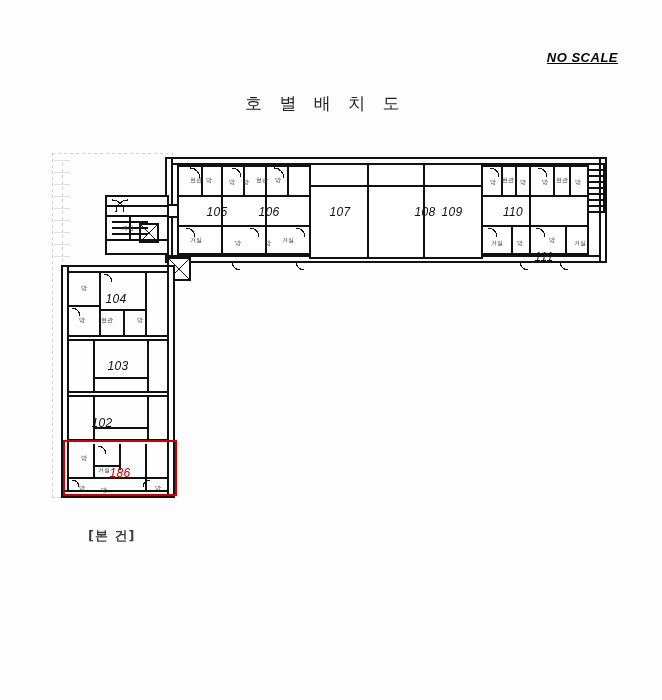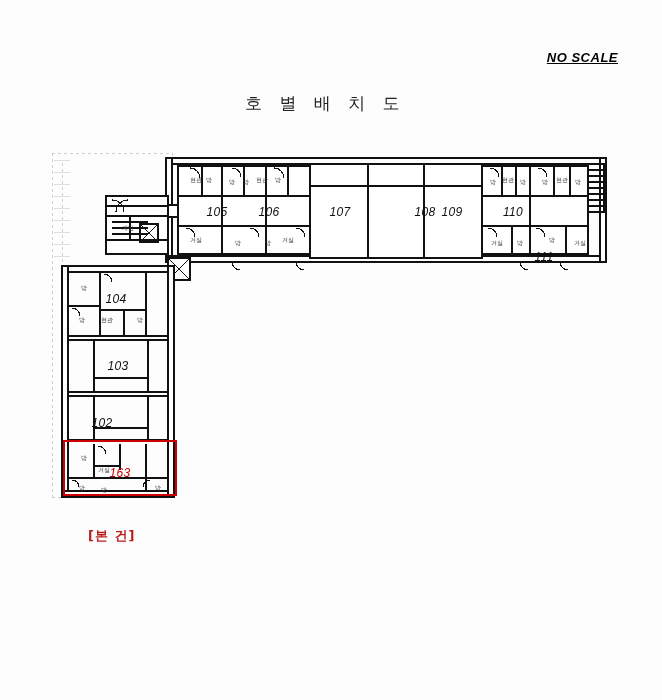--- a/index.html
+++ b/index.html
@@ -66,21 +66,21 @@
   }
   .room-label.highlight {
     color: #cc0000;
   }
   .subject-tag {
     position: absolute;
     left: 88px;
     top: 527px;
     font-size: 13px;
     font-weight: bold;
-    color: #b91c1c;
+    color: #404040;
     white-space: nowrap;
     letter-spacing: 1px;
     font-family: "DejaVu Sans", sans-serif;
   }
   
   .anno {
     position: absolute;
     font-size: 6px;
     color: #333;
     font-family: "DejaVu Sans", sans-serif;
@@ -271,21 +271,21 @@
   <div class="room-label" style="left:217px; top:212px;">105</div>
   <div class="room-label" style="left:269px; top:212px;">106</div>
   <div class="room-label" style="left:340px; top:212px;">107</div>
   <div class="room-label" style="left:393px; top:212px;margin-left:32px;">108</div>
   <div class="room-label" style="left:452px; top:212px;">109</div>
   <div class="room-label" style="left:513px; top:212px;">110</div>
   <div class="room-label" style="left:544px; top:212px;margin-top:45px;">111</div>
   <div class="room-label" style="left:116px; top:299px;">104</div>
   <div class="room-label" style="left:118px; top:366px;text-align:right;">103</div>
   <div class="room-label" style="left:102px; top:415px;margin-top:8px;">102</div>
-  <div class="room-label highlight" style="left:120px; top:473px;">163</div>
+  <div class="room-label highlight" style="left:120px; top:473px;">186</div>
 
   <div class="anno" style="left:128px; top:228px;">계단</div>
   <div class="anno" style="left:196px; top:180px;">현관</div>
   <div class="anno" style="left:209px; top:180px;">방</div>
   <div class="anno" style="left:196px; top:240px;">거실</div>
   <div class="anno" style="left:232px; top:182px;">방</div>
   <div class="anno" style="left:246px; top:182px;">방</div>
   <div class="anno" style="left:238px; top:243px;">방</div>
   <div class="anno" style="left:262px; top:180px;">현관</div>
   <div class="anno" style="left:278px; top:180px;">방</div>

